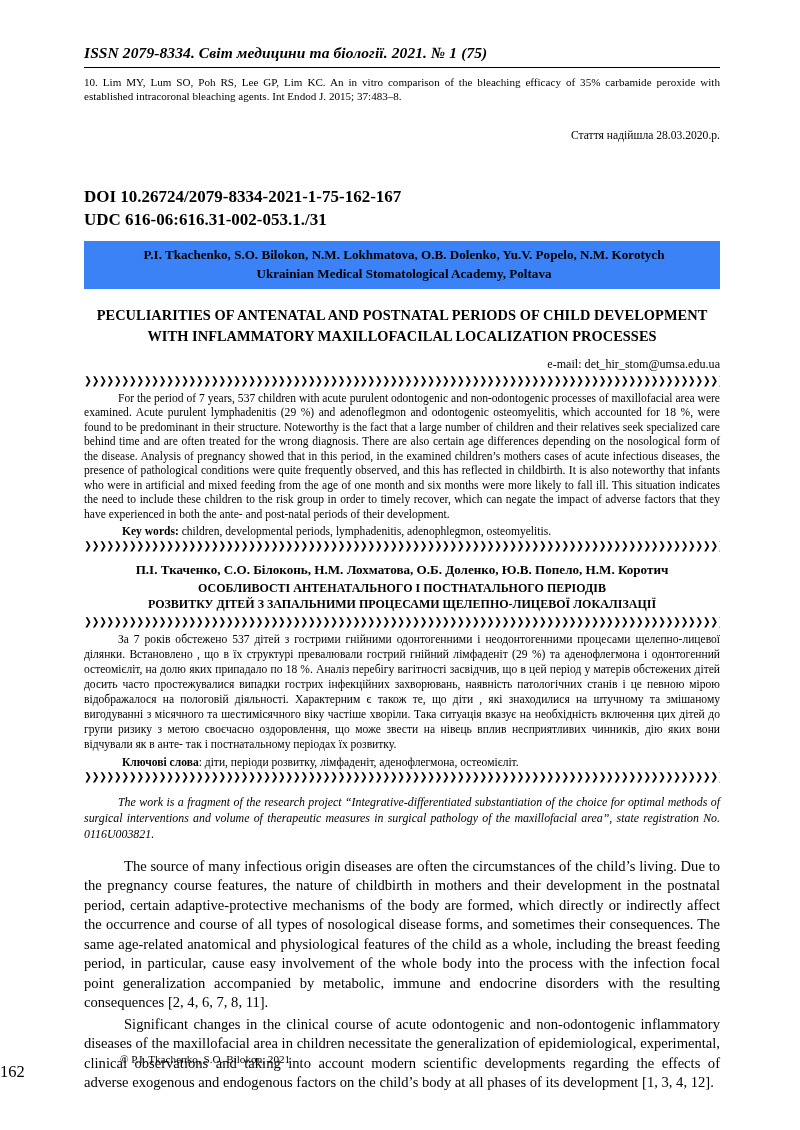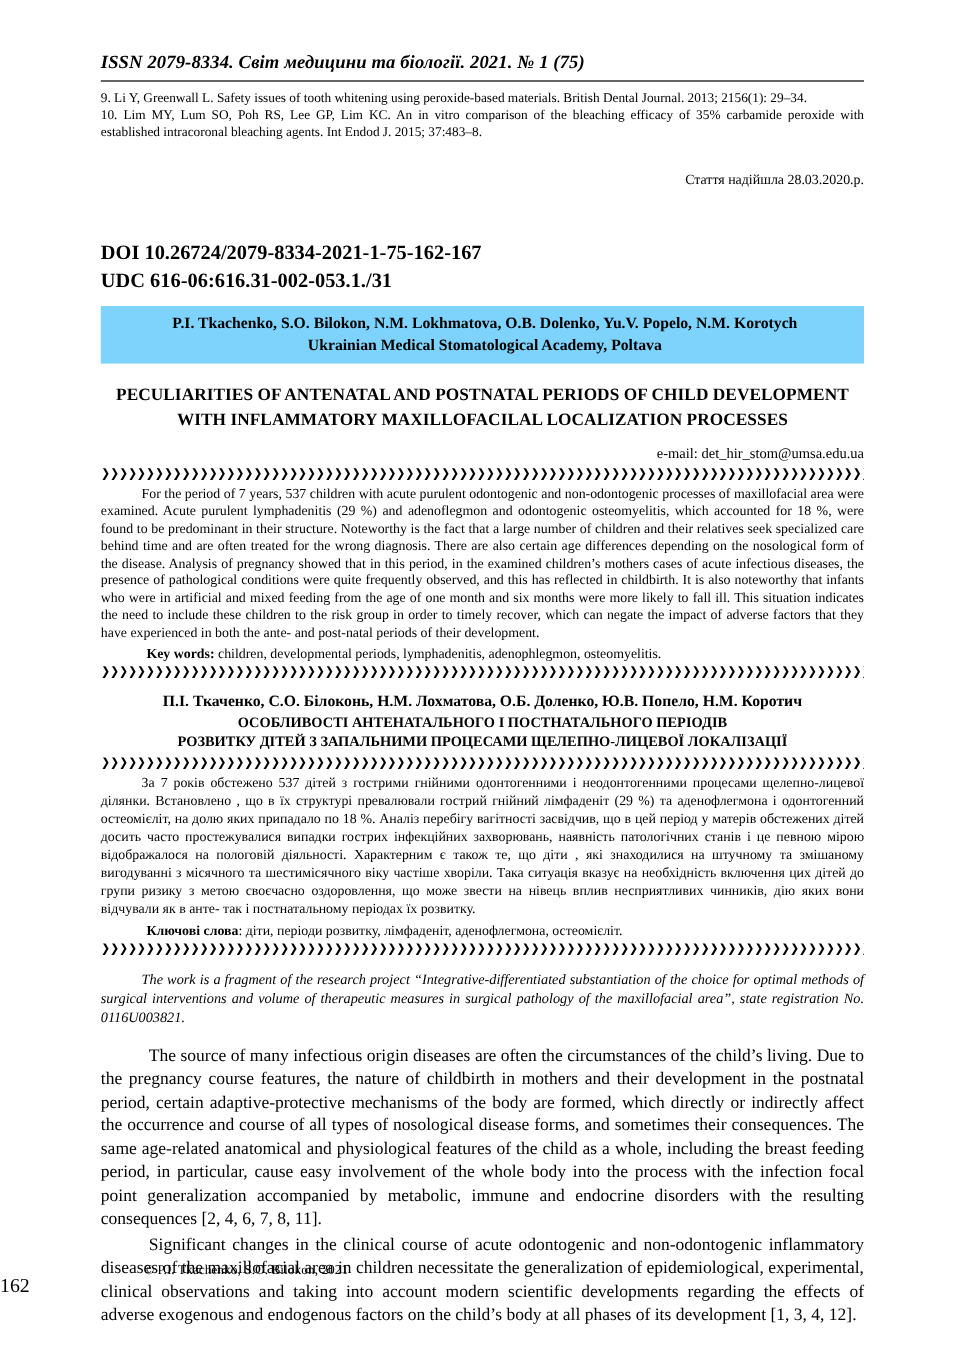--- a/index.html
+++ b/index.html
@@ -55,21 +55,21 @@
   .doi-block {
     margin-top: 44px;
     font-size: 17px;
     font-weight: bold;
     line-height: 1.33;
   }
 
   
   .authors-band {
     margin-top: 10px;
-    background: #7dd3fc;
+    background: #3b82f6;
     text-align: center;
     font-weight: bold;
     font-size: 13.1px;
     line-height: 1.42;
     padding: 5px 6px 6px 10px;
   }
 
   
   .doc-title {
     margin-top: 16px;
@@ -179,21 +179,20 @@
 </head>
 <body>
 
 <div class="page">
 
   <div class="runhead-rule">
     <div class="runhead">ISSN 2079-8334. Світ медицини та біології. 2021. № 1 (75)</div>
   </div>
 
   <div class="refs">
-    <p>9. Li Y, Greenwall L. Safety issues of tooth whitening using peroxide-based materials. British Dental Journal. 2013; 2156(1): 29–34.</p>
     <p>10. Lim MY, Lum SO, Poh RS, Lee GP, Lim KC. An in vitro comparison of the bleaching efficacy of 35% carbamide peroxide with established intracoronal bleaching agents. Int Endod J. 2015; 37:483–8.</p>
   </div>
 
   <div class="received">Стаття надійшла 28.03.2020.р.</div>
 
   <div class="doi-block">
     <div>DOI 10.26724/2079-8334-2021-1-75-162-167</div>
     <div>UDC 616-06:616.31-002-053.1./31</div>
   </div>
 

